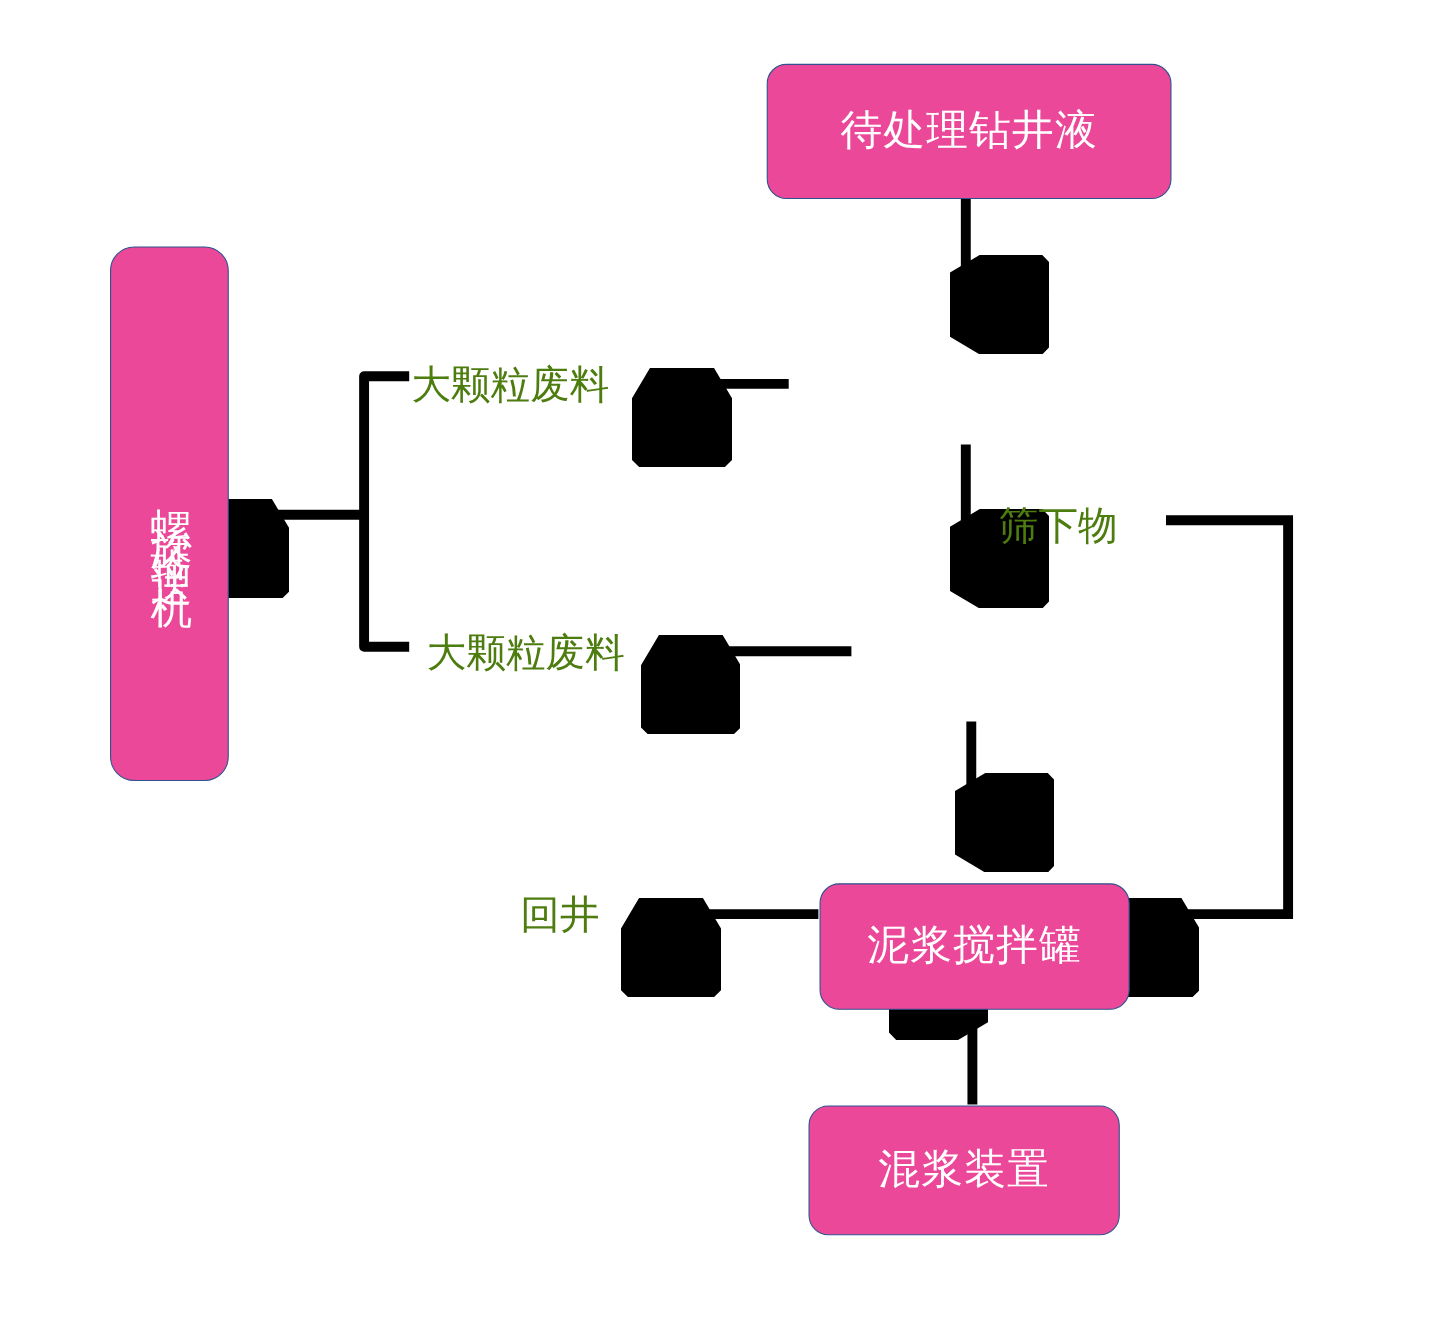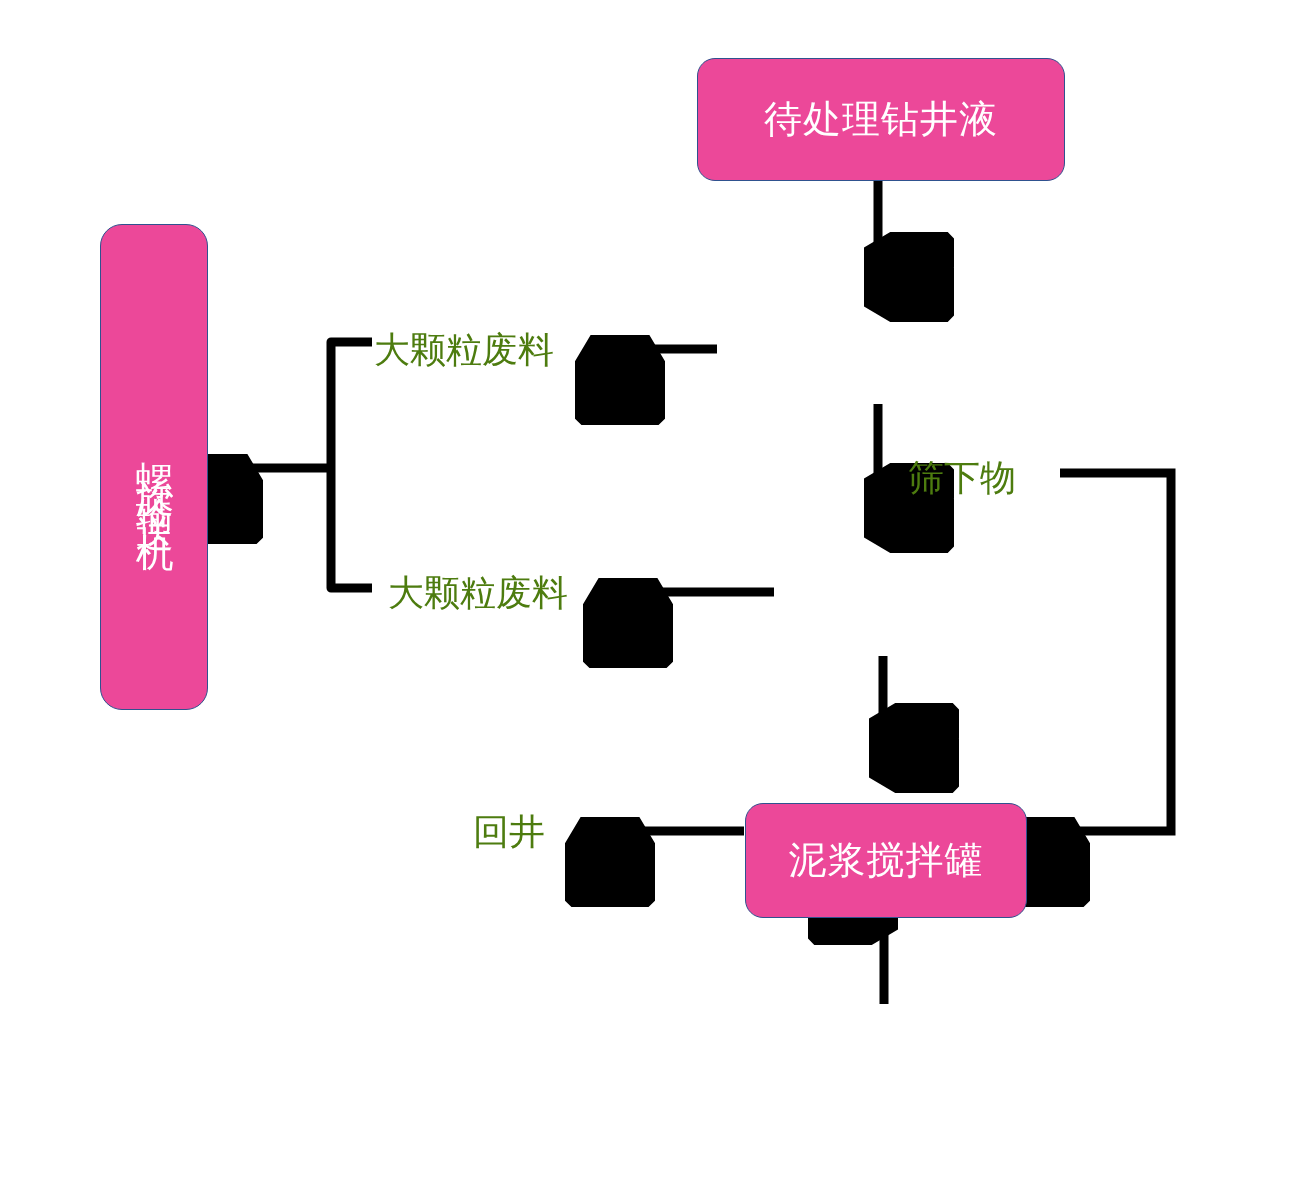--- a/index.html
+++ b/index.html
@@ -107,20 +107,21 @@
   </svg>
 
   <div class="node vertical" style="left:100px; top:224px; width:108px; height:486px;">螺旋输送机</div>
 
   <div class="node" style="left:697px; top:58px; width:368px; height:123px;">待处理钻井液</div>
 
 
 
   <div class="node" style="left:745px; top:767px; width:282px; height:115px;margin-top:36px;">泥浆搅拌罐</div>
 
+  <div class="node" style="left:735px; top:1005px; width:283px; height:118px;">混浆装置</div>
 
   <div class="edge-label" style="left:374px; top:326px;">大颗粒废料</div>
 
   <div class="edge-label" style="left:388px; top:569px;">大颗粒废料</div>
 
   <div class="edge-label" style="left:908px; top:454px;">筛下物</div>
 
   <div class="edge-label" style="left:473px; top:808px;">回井</div>
 
 </div>

